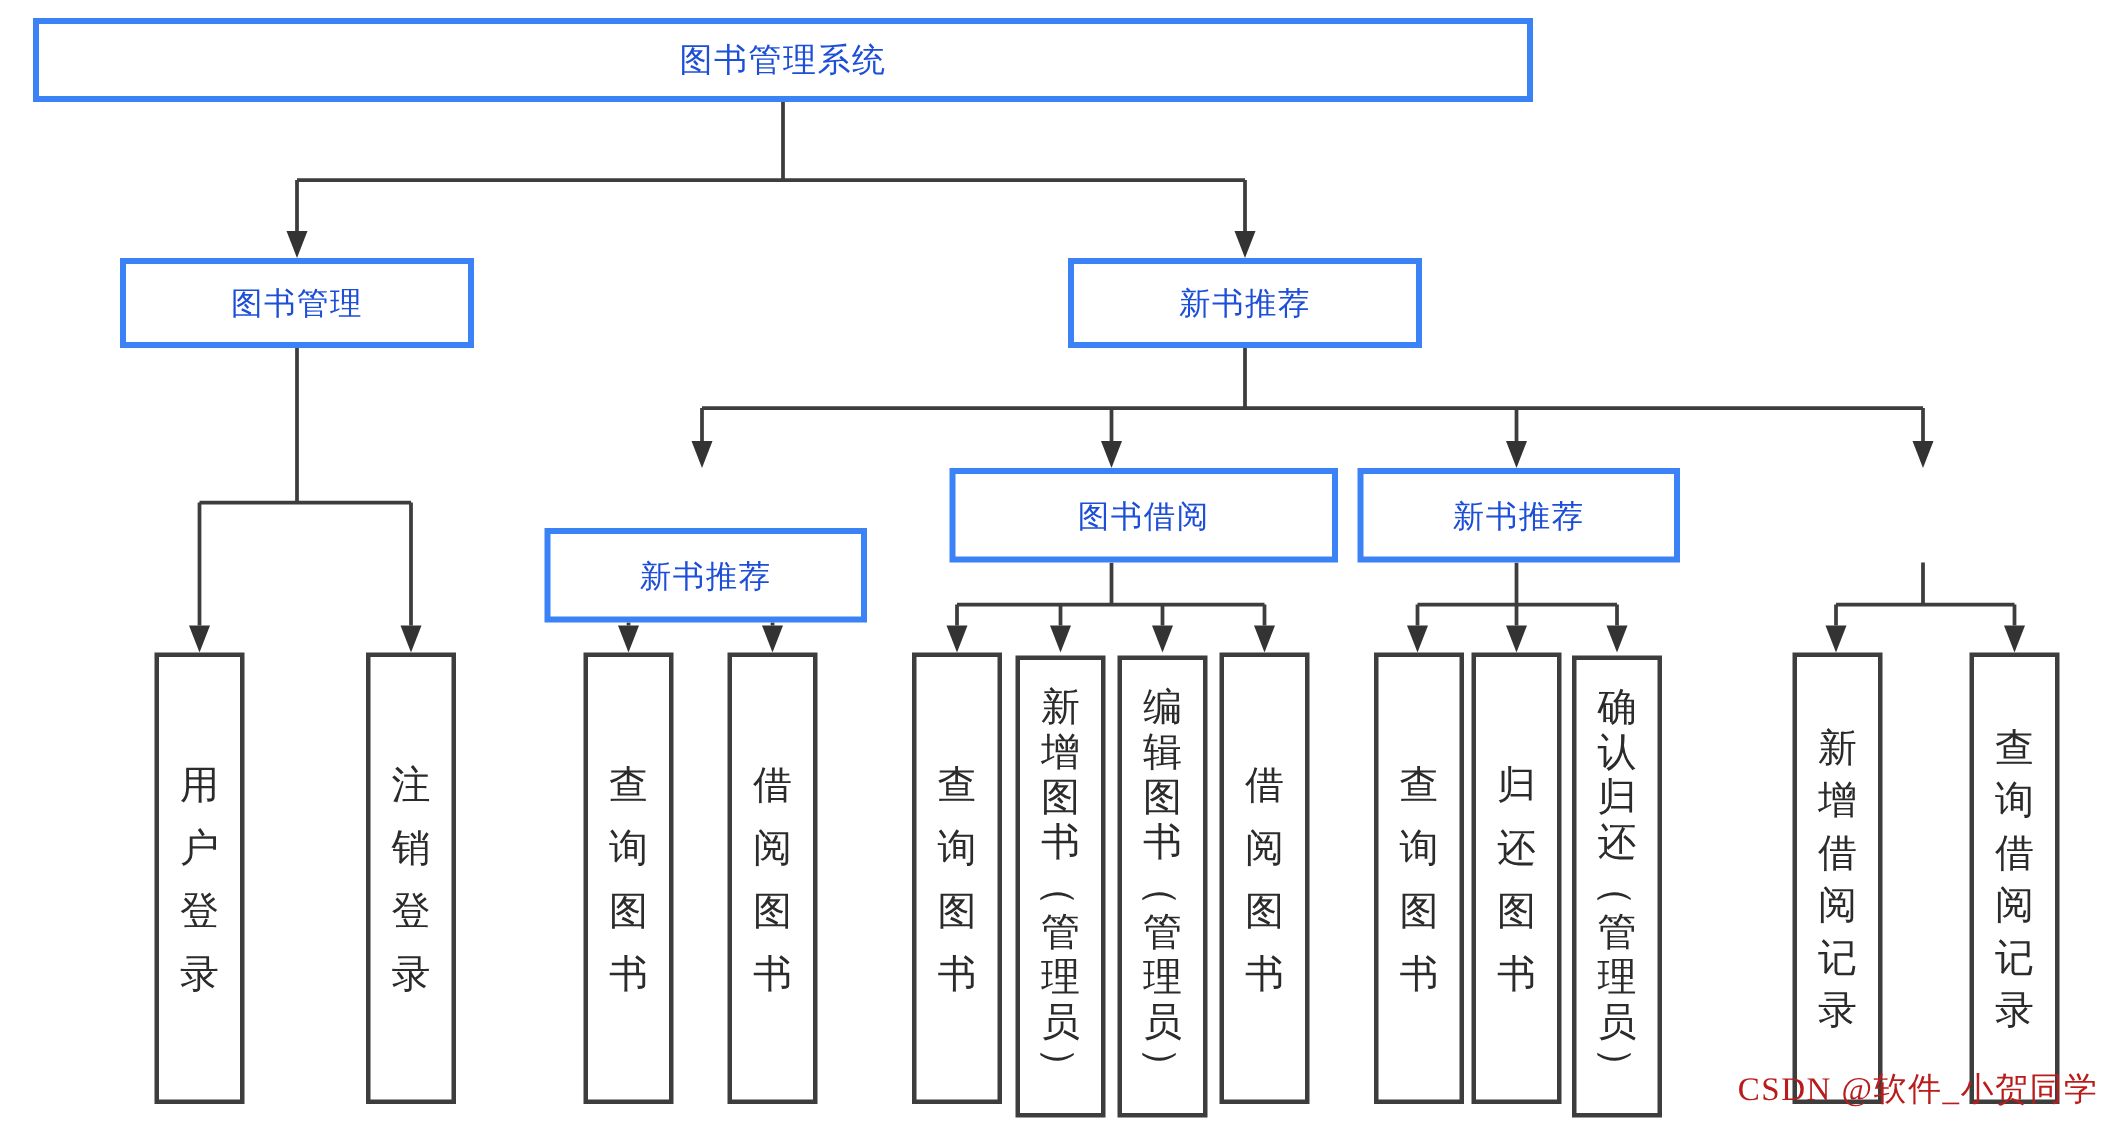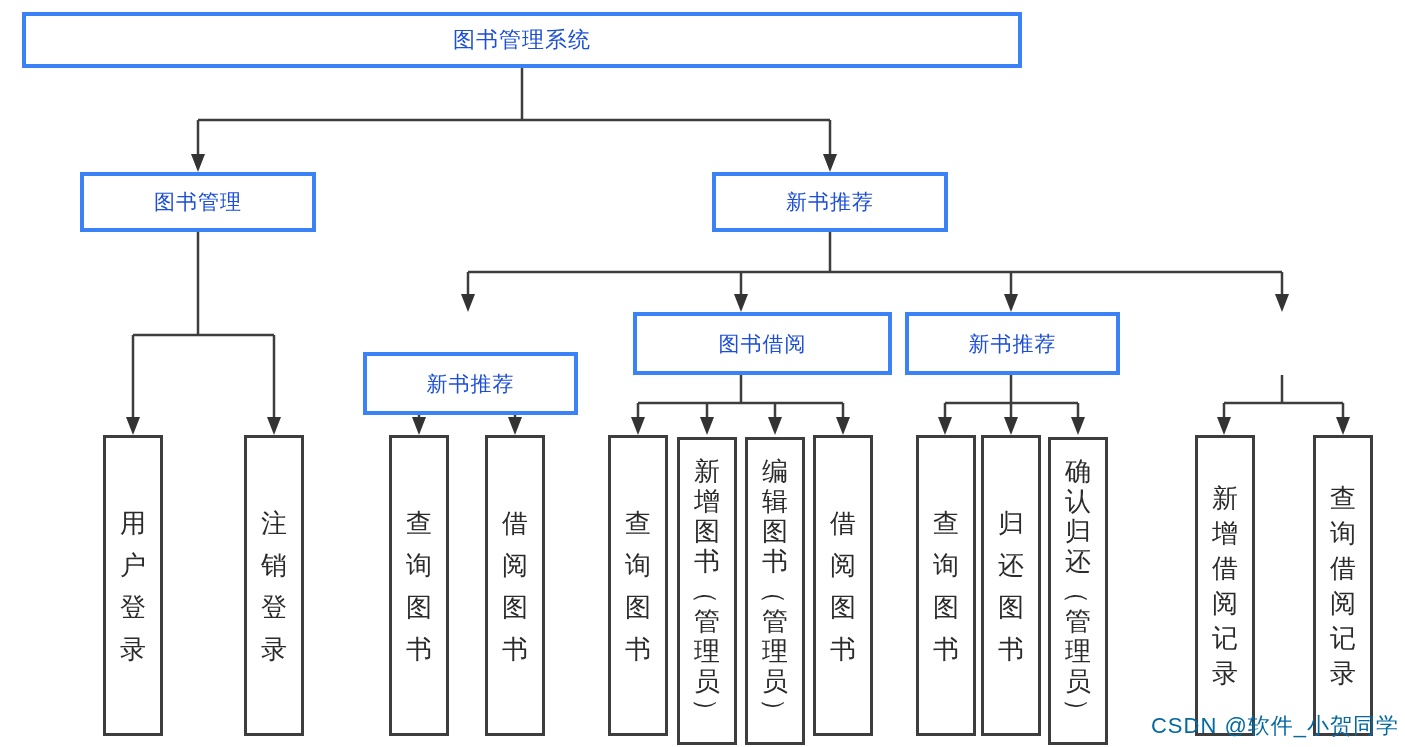--- a/index.html
+++ b/index.html
@@ -53,24 +53,25 @@
     height: 301px;
   }
   .vnode.tall { top: 437px; height: 308px; }
   .vnode span { display: block; line-height: 1; }
   .vnode span.rot { transform: rotate(90deg); }
   .watermark {
     position: absolute;
     right: 6px;
     top: 711px;
     font-size: 22px;
-    color: #0369a1;
+    color: #b91c1c;
     letter-spacing: 1px;
     z-index: 3;
     white-space: nowrap;
+    font-family: Liberation Serif, serif;
   }
 </style>
 </head>
 <body>
 
 <div id="canvas">
 
   <svg class="connectors" viewBox="0 0 1405 747">
 
     <path d="M522 68 V120 M198 120 H830 M198 120 V154 M830 120 V154"></path>

